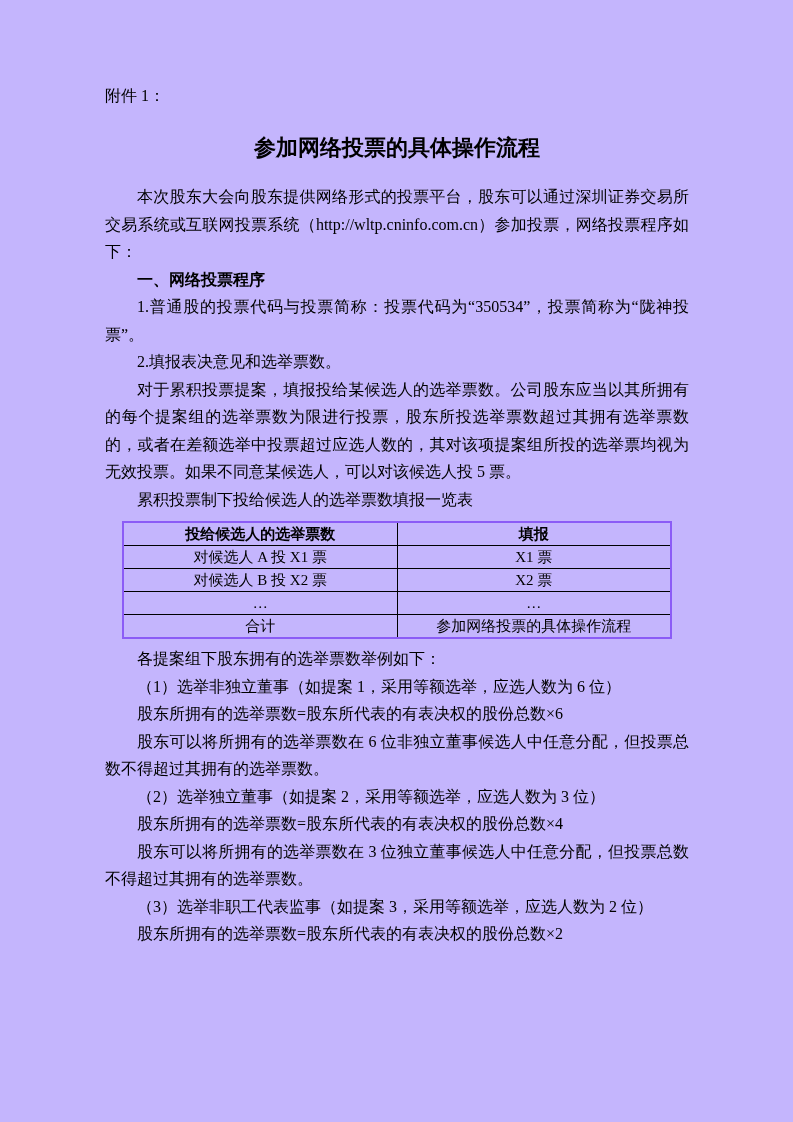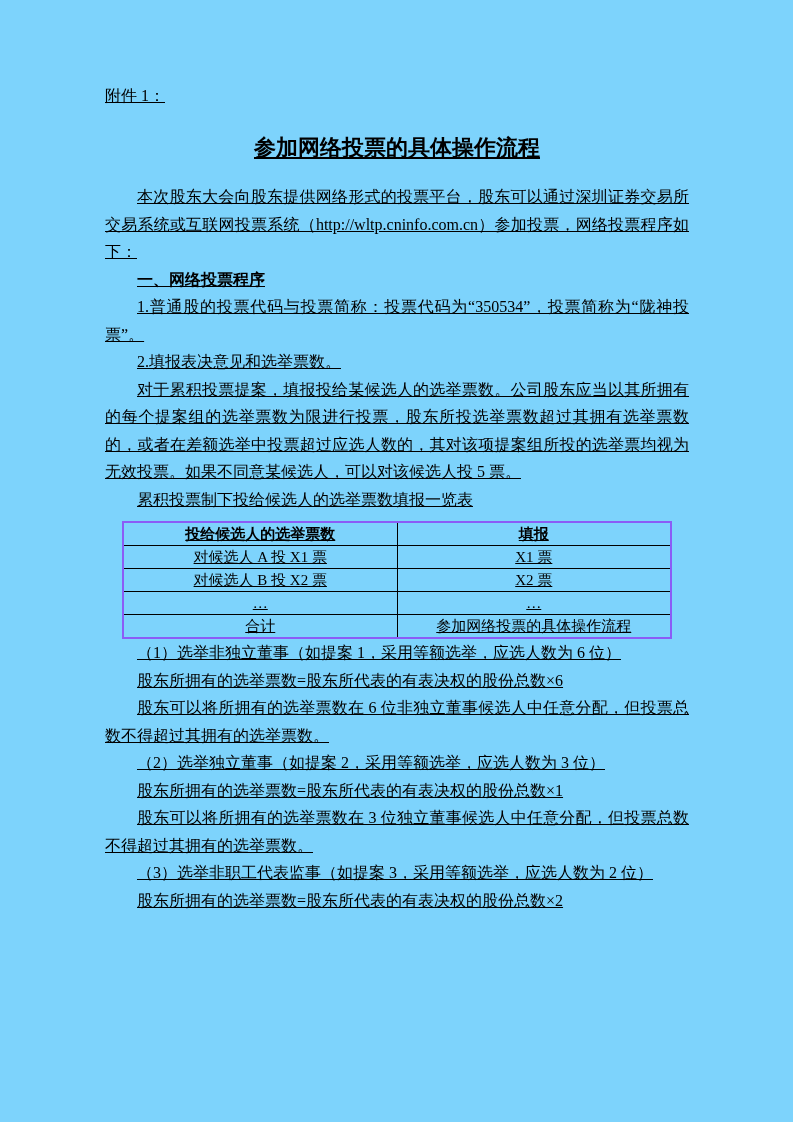--- a/index.html
+++ b/index.html
@@ -6,27 +6,26 @@
     margin: 0;
     padding: 0;
     background: #ffffff;
   }
   .page {
     position: relative;
     box-sizing: border-box;
     width: 793px;
     height: 1122px;
     margin: 0 auto;
-    background: #7dd3fc;
+    background: #c4b5fd;
     color: #000000;
     font-family: "Liberation Serif", "DejaVu Serif", serif;
     font-size: 16px;
     padding: 82px 104px 16px 105px;
     overflow: hidden;
-    text-decoration: underline;
   }
   p {
     margin: 0;
     line-height: 27.5px;
     text-align: justify;
   }
   .attachment {
     text-align: left;
     line-height: 28px;
   }
@@ -112,22 +111,23 @@
         <td>…</td>
         <td>…</td>
       </tr>
       <tr>
         <td>合计</td>
         <td>参加网络投票的具体操作流程</td>
       </tr>
     </tbody>
   </table>
 
+  <p class="indent after-table">各提案组下股东拥有的选举票数举例如下：</p>
   <p class="indent">（1）选举非独立董事（如提案 1，采用等额选举，应选人数为 6 位）</p>
   <p class="indent">股东所拥有的选举票数=股东所代表的有表决权的股份总数×6</p>
   <p class="indent">股东可以将所拥有的选举票数在 6 位非独立董事候选人中任意分配，但投票总数不得超过其拥有的选举票数。</p>
   <p class="indent">（2）选举独立董事（如提案 2，采用等额选举，应选人数为 3 位）</p>
-  <p class="indent">股东所拥有的选举票数=股东所代表的有表决权的股份总数×1</p>
+  <p class="indent">股东所拥有的选举票数=股东所代表的有表决权的股份总数×4</p>
   <p class="indent">股东可以将所拥有的选举票数在 3 位独立董事候选人中任意分配，但投票总数不得超过其拥有的选举票数。</p>
   <p class="indent">（3）选举非职工代表监事（如提案 3，采用等额选举，应选人数为 2 位）</p>
   <p class="indent">股东所拥有的选举票数=股东所代表的有表决权的股份总数×2</p>
 
 </div>
 
 </body></html>

